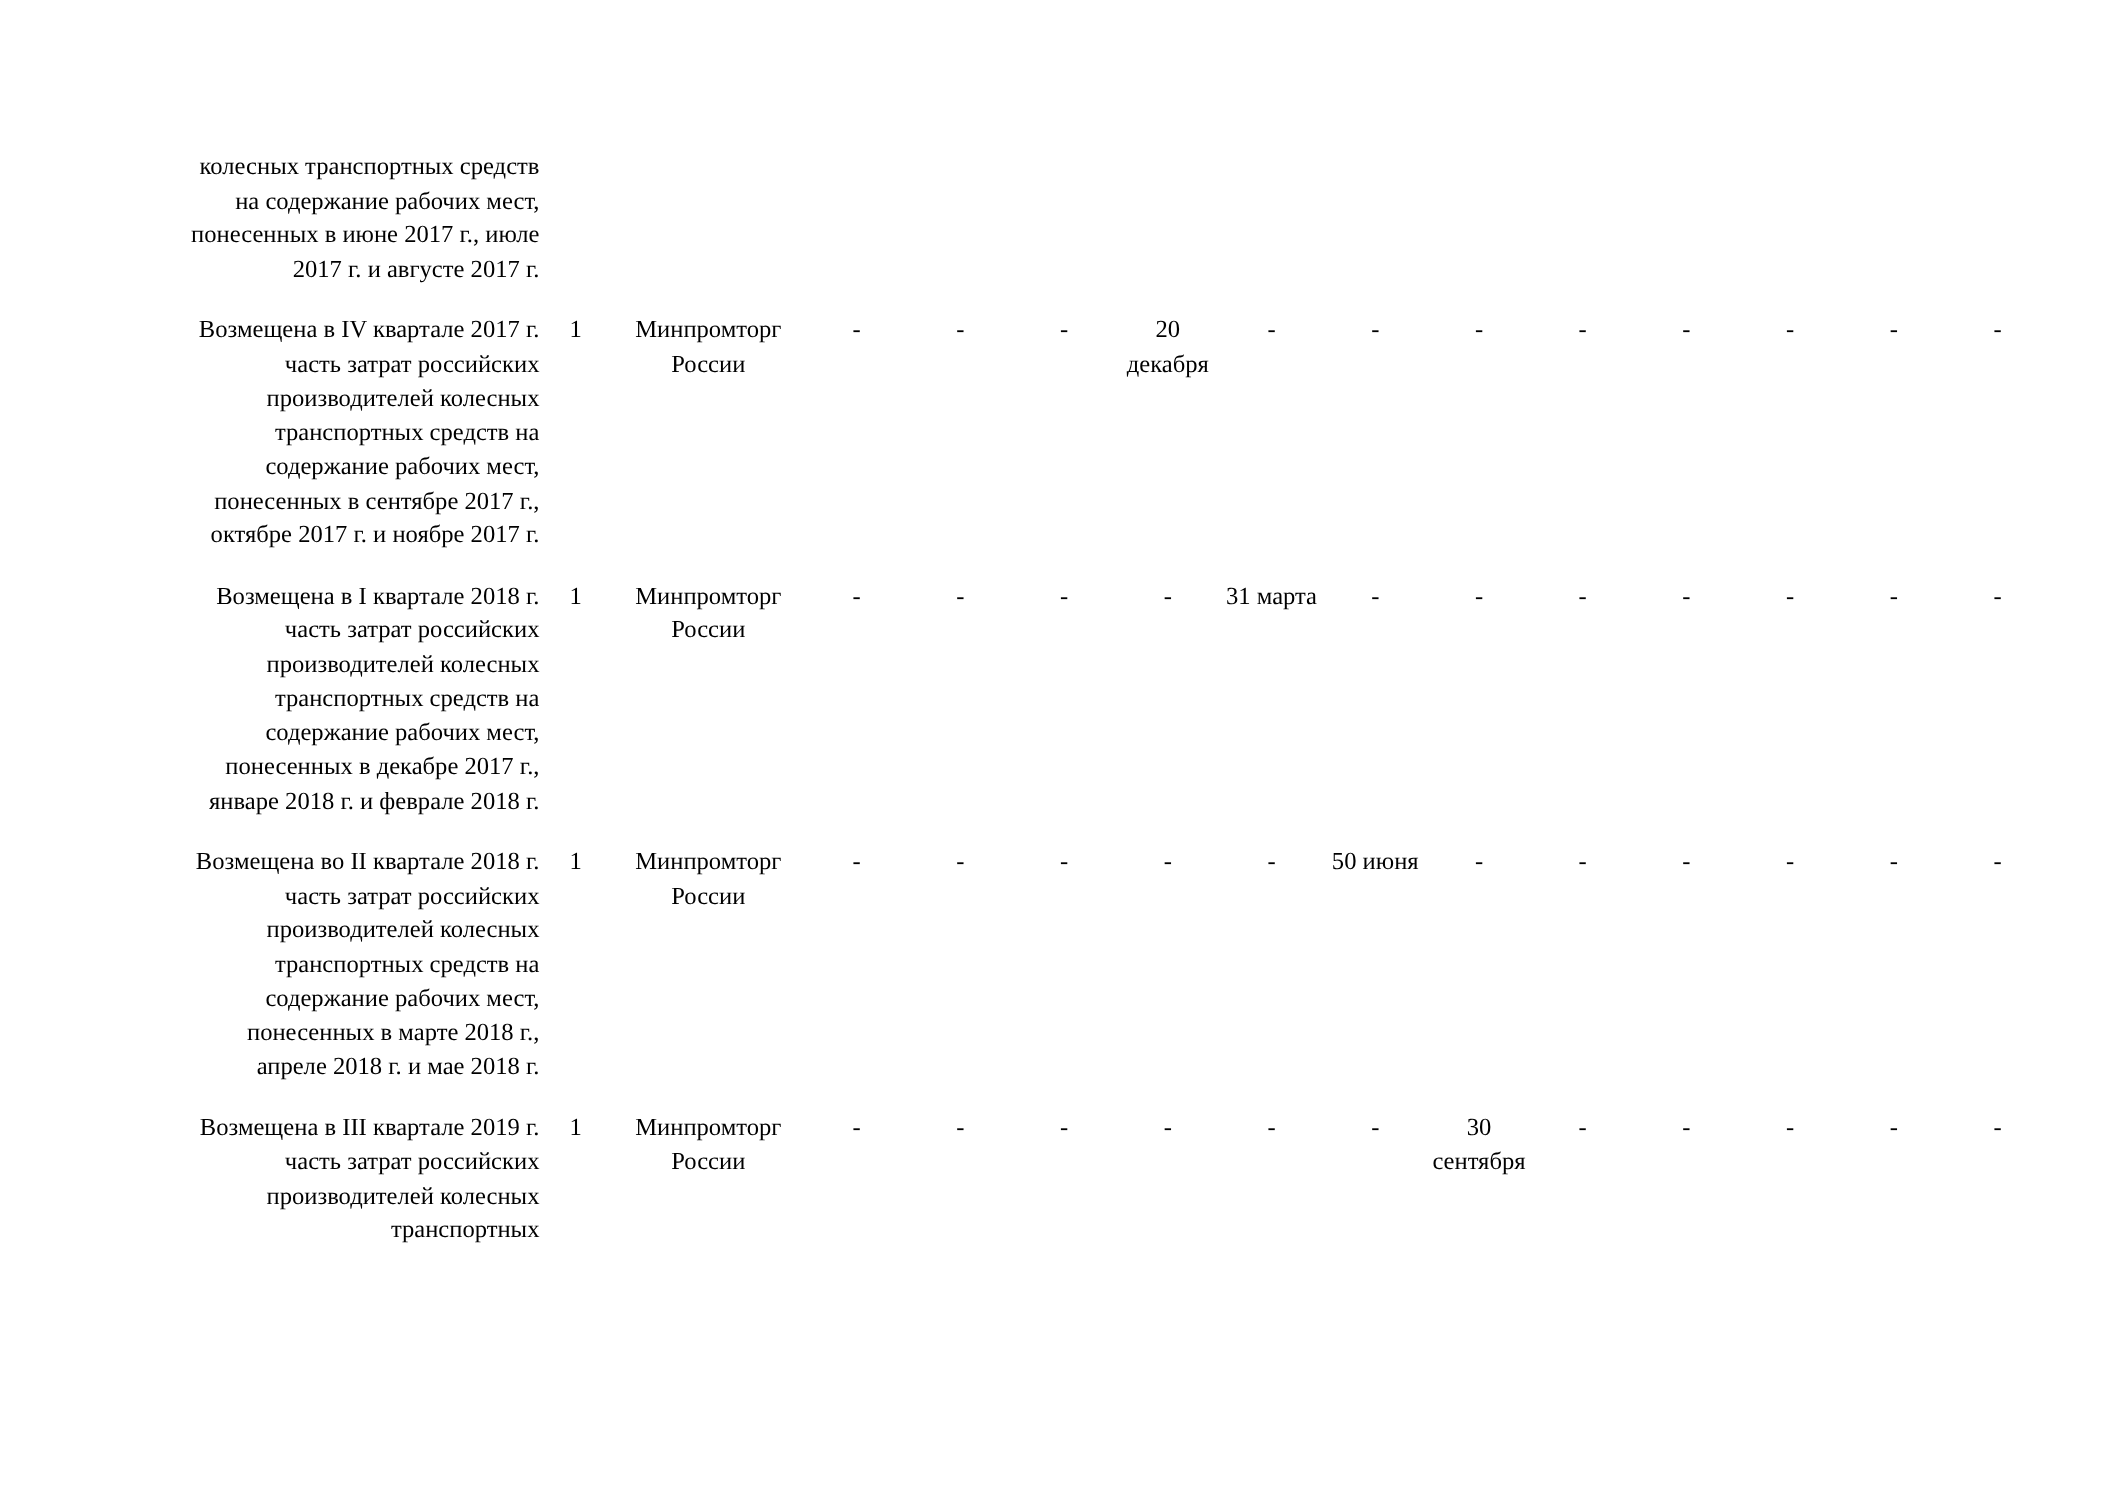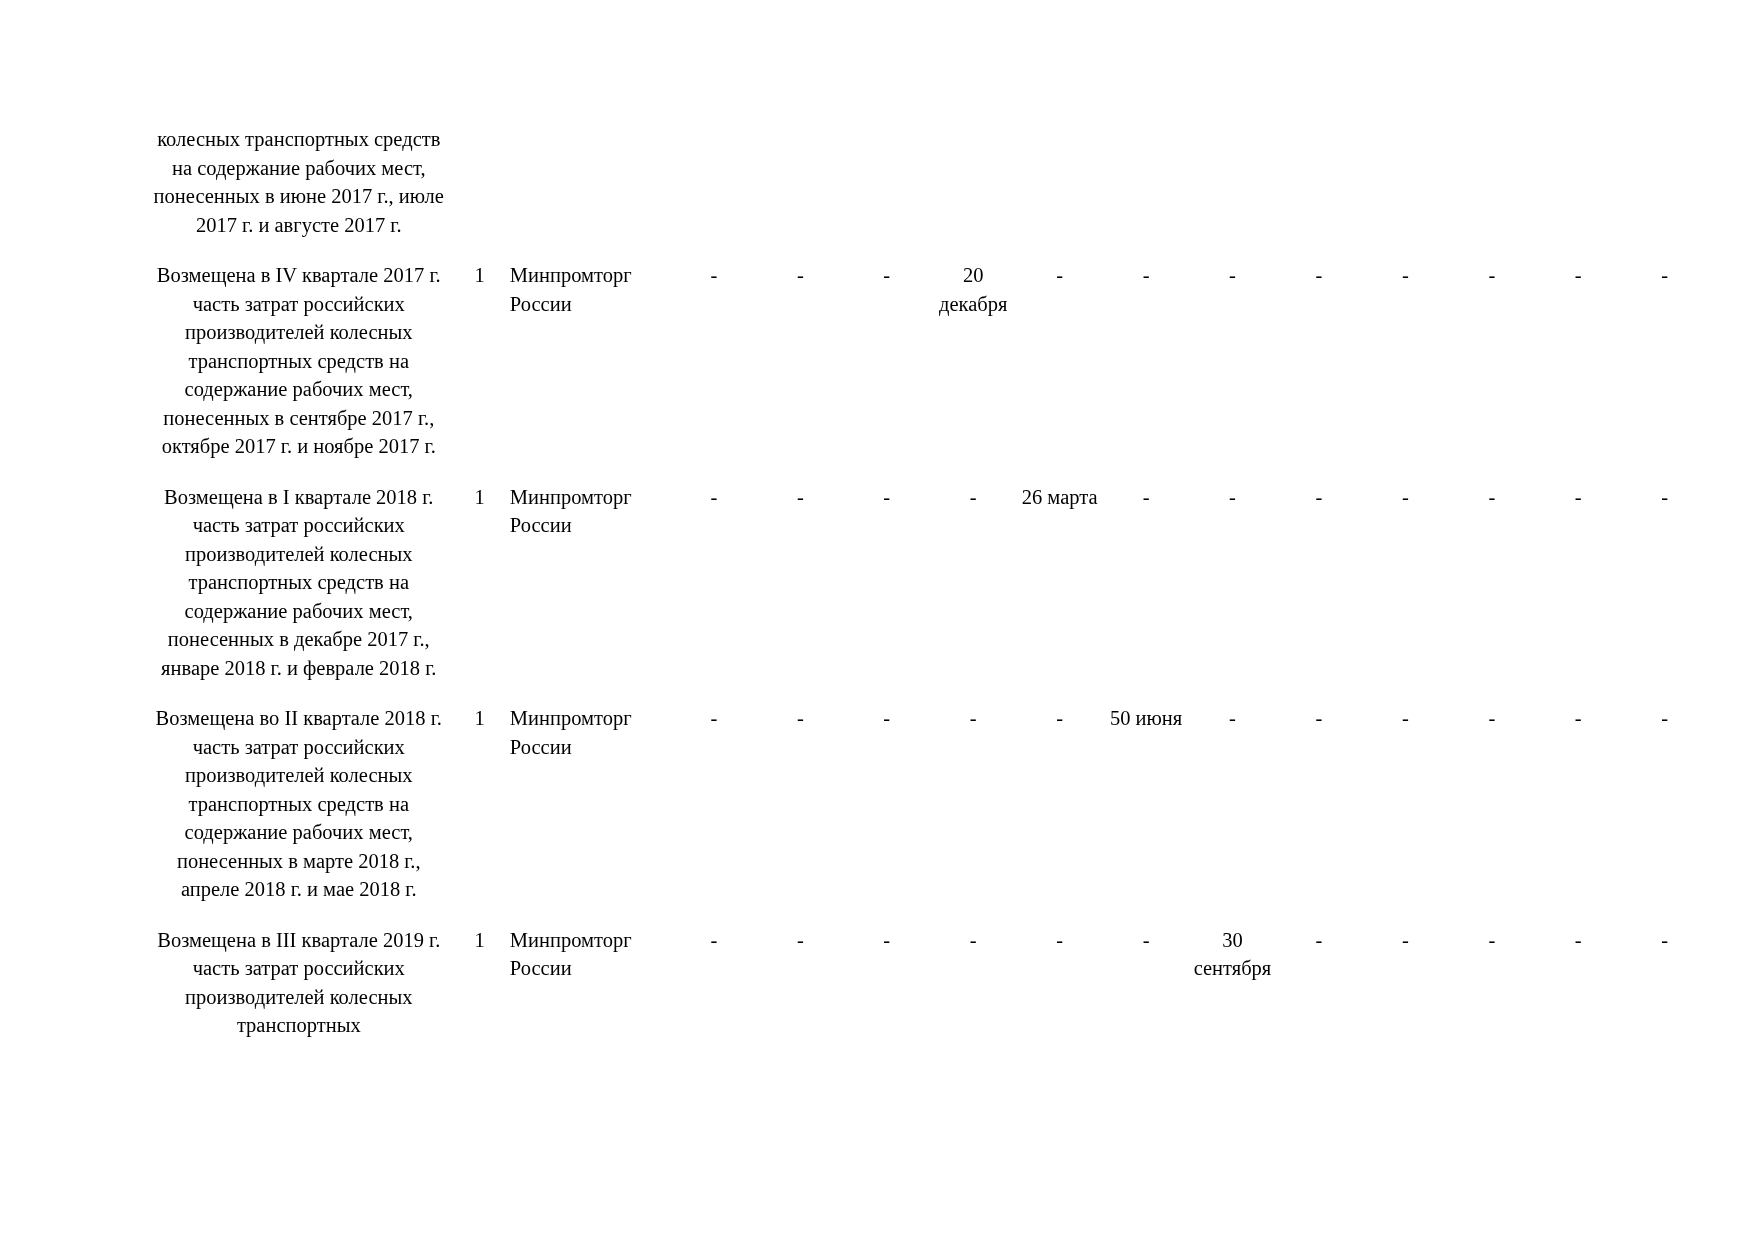--- a/index.html
+++ b/index.html
@@ -41,28 +41,28 @@
     border: none;
   }
 
   
   col.c-desc   { width: 300px; }
   col.c-num    { width: 60px;  }
   col.c-org    { width: 160px; }
   col.c-data   { width: 86px;  }
 
   .cell-desc {
-    text-align: center;
+    text-align: right;
     padding-right: 14px;
   }
   .cell-num {
     text-align: center;
   }
   .cell-org {
-    text-align: left;
+    text-align: center;
   }
   .cell-data {
     text-align: center;
     word-wrap: break-word;
     overflow-wrap: break-word;
     hyphens: none;
   }
   .cell-data.dash {
     white-space: nowrap;
   }
@@ -141,21 +141,21 @@
       </tr>
 
       <tr>
         <td class="cell-desc">Возмещена в I квартале 2018 г. часть затрат российских производителей колесных транспортных средств на содержание рабочих мест, понесенных в декабре 2017 г., январе 2018 г. и феврале 2018 г.</td>
         <td class="cell-num">1</td>
         <td class="cell-org">Минпромторг России</td>
         <td class="cell-data dash">-</td>
         <td class="cell-data dash">-</td>
         <td class="cell-data dash">-</td>
         <td class="cell-data dash">-</td>
-        <td class="cell-data">26 марта</td>
+        <td class="cell-data">31 марта</td>
         <td class="cell-data dash">-</td>
         <td class="cell-data dash">-</td>
         <td class="cell-data dash">-</td>
         <td class="cell-data dash">-</td>
         <td class="cell-data dash">-</td>
         <td class="cell-data dash">-</td>
         <td class="cell-data dash">-</td>
       </tr>
       <tr class="row-spacer">
         <td colspan="15"></td>

